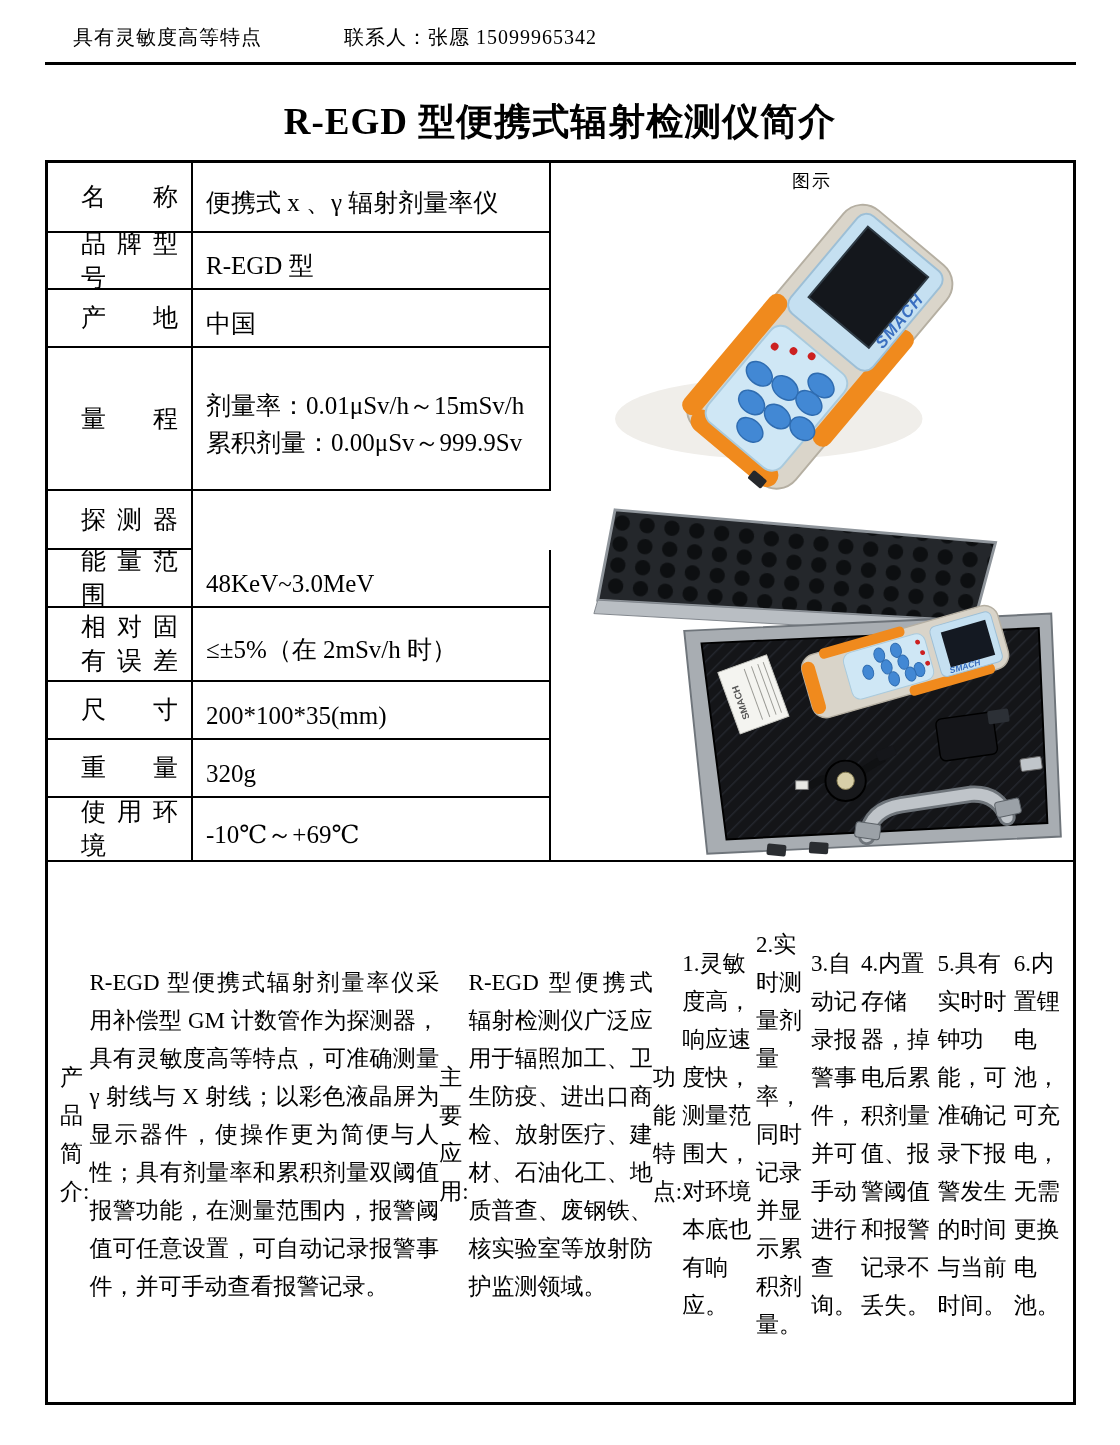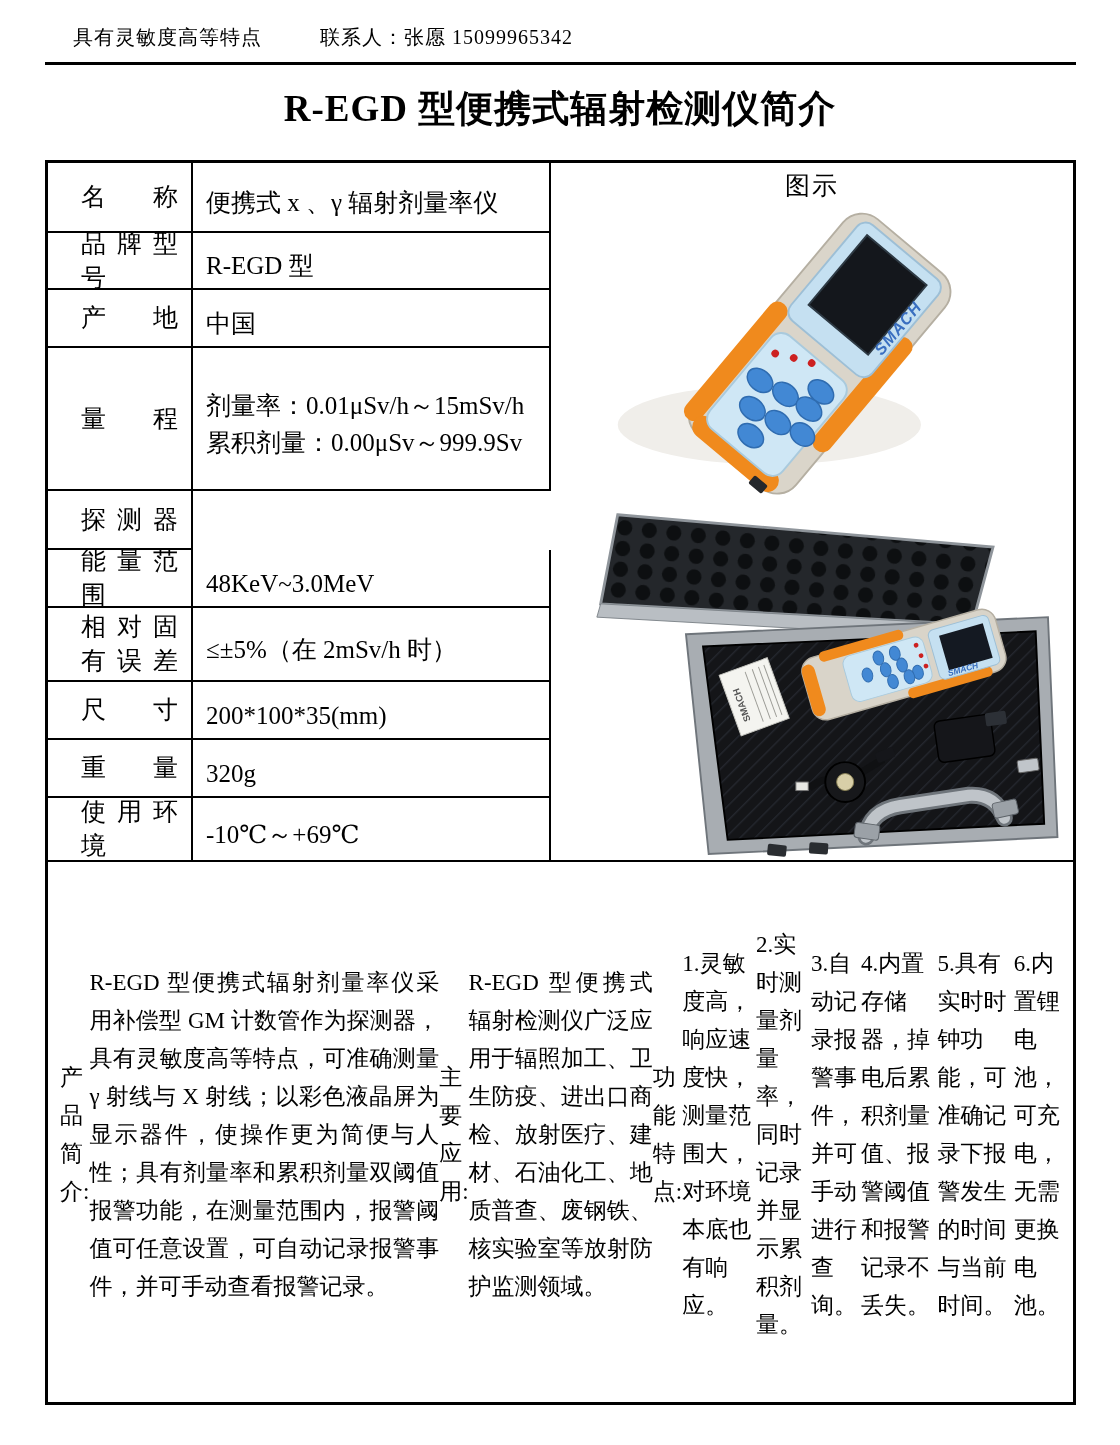--- a/index.html
+++ b/index.html
@@ -1,37 +1,37 @@
 <!DOCTYPE html>
 <html><head>
 <meta charset="utf-8">
 <style>
   * { margin:0; padding:0; box-sizing:border-box; }
   html,body { background:#ffffff; }
   body { width:1120px; height:1445px; font-family:"Liberation Serif","DejaVu Serif",serif; color:#000; }
   .page { position:relative; width:1120px; height:1445px; background:#fff; overflow:hidden; }
 
   .header { position:absolute; left:73px; top:24px; font-size:20px; letter-spacing:1px; white-space:nowrap; }
-  .header .contact { margin-left:58px; }
+  .header .contact { margin-left:82px; }
   .header-rule { position:absolute; left:45px; top:62px; width:1031px; height:3px; background:#000; }
 
-  .title { position:absolute; left:0; right:0; top:84px; text-align:center; font-size:37px; font-weight:bold; letter-spacing:1px; }
+  .title { position:absolute; left:0; right:0; top:97px; text-align:center; font-size:37px; font-weight:bold; letter-spacing:1px; }
 
   .spec { position:absolute; left:45px; top:160px; width:1031px; height:1245px;
           border:3px solid #000; display:grid;
           grid-template-columns:145px 358px 1fr;
           grid-template-rows:70px 57px 58px 143px 59px 58px 74px 58px 58px 64px 1fr; }
   .cell { border-right:2px solid #000; border-bottom:2px solid #000; display:flex; align-items:center; overflow:hidden; }
   .label-cell { padding:4px 13px; font-size:25px; }
   .label-cell span { display:block; width:100%; text-align:justify; text-align-last:justify; text-justify:inter-character; line-height:1.35;margin-left:20px; }
   .value-cell { padding:16px 6px 4px 13px; font-size:25px; flex-direction:column; justify-content:center; align-items:stretch; }
   .value-cell div { line-height:1.45; }
   .img-cell { grid-column:3; grid-row:1 / 11; border-right:none; border-bottom:2px solid #000;
               display:flex; flex-direction:column; align-items:center; padding-top:6px; }
-  .img-title { font-size:25px; letter-spacing:2px; }
+  .img-title { font-size:18px; letter-spacing:2px; }
   .photo { display:block; }
 
   .desc-cell { grid-column:1 / 4; grid-row:11; padding:6px 12px 0 12px; font-size:23px; }
   .desc-cell div, .desc-cell p { line-height:38px; }
   .desc-cell p { text-align:justify;font-family:Liberation Serif, serif; }
 </style>
 </head>
 <body>
 
 <div class="page">

